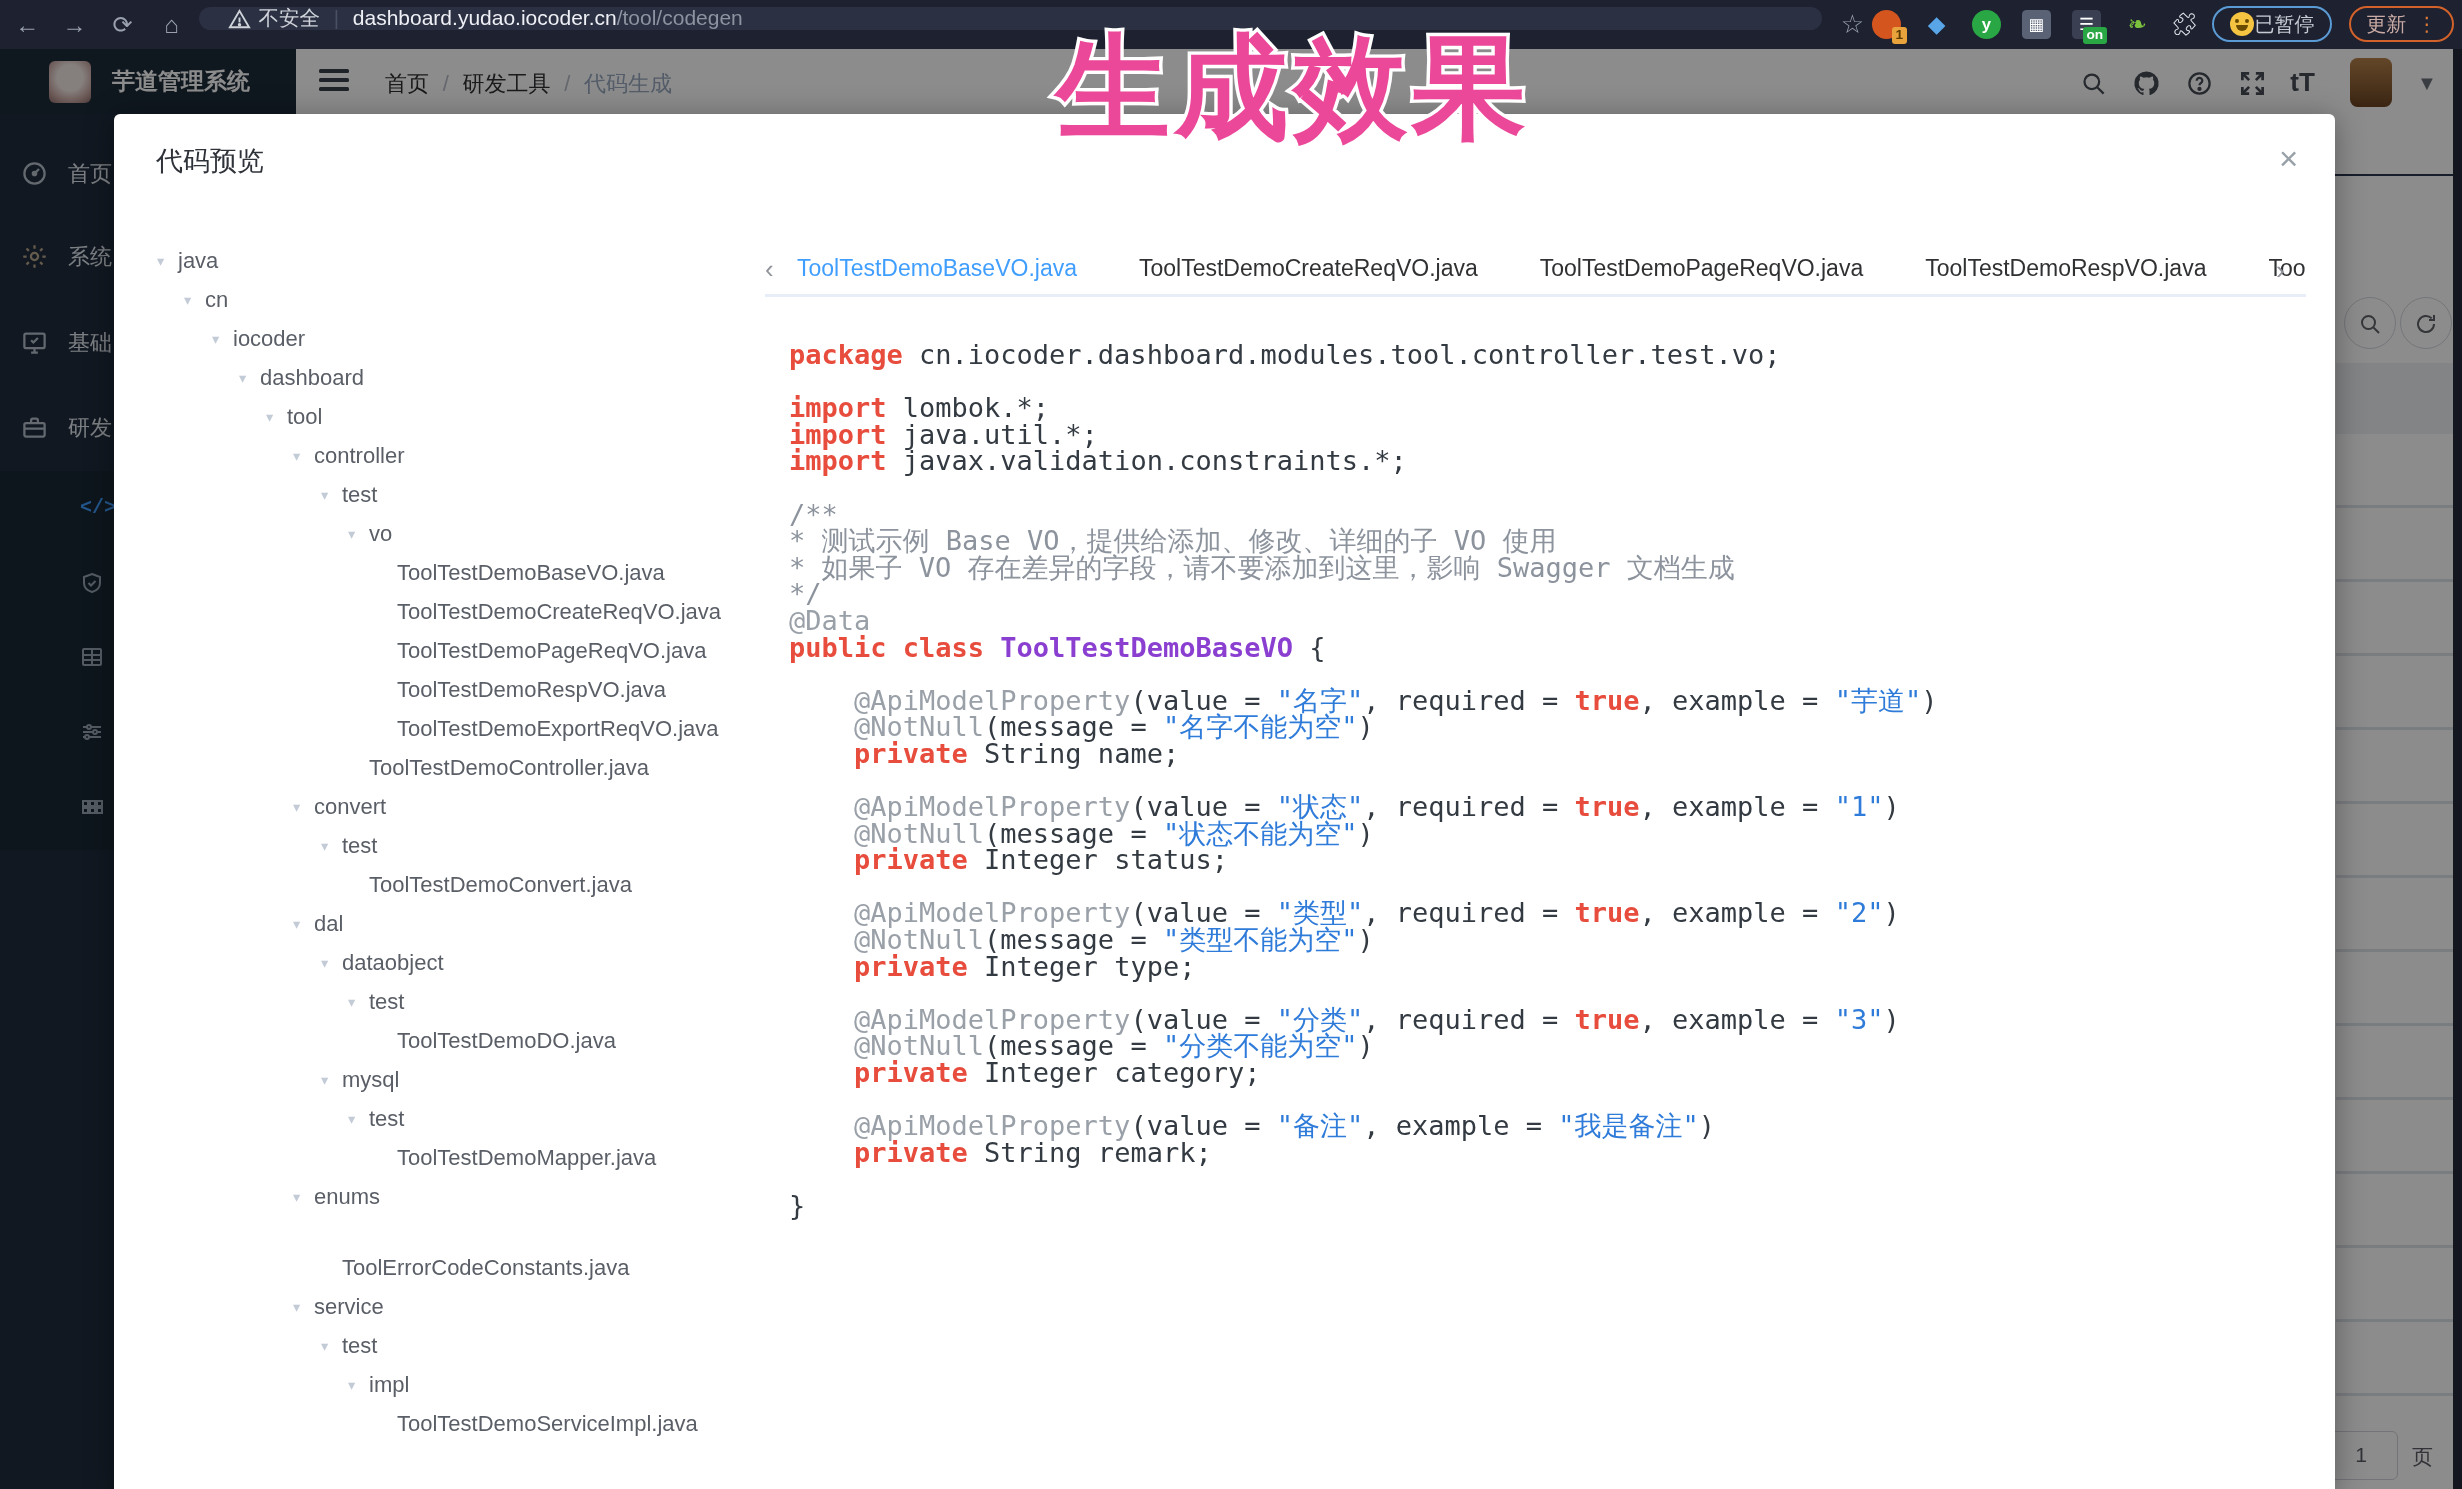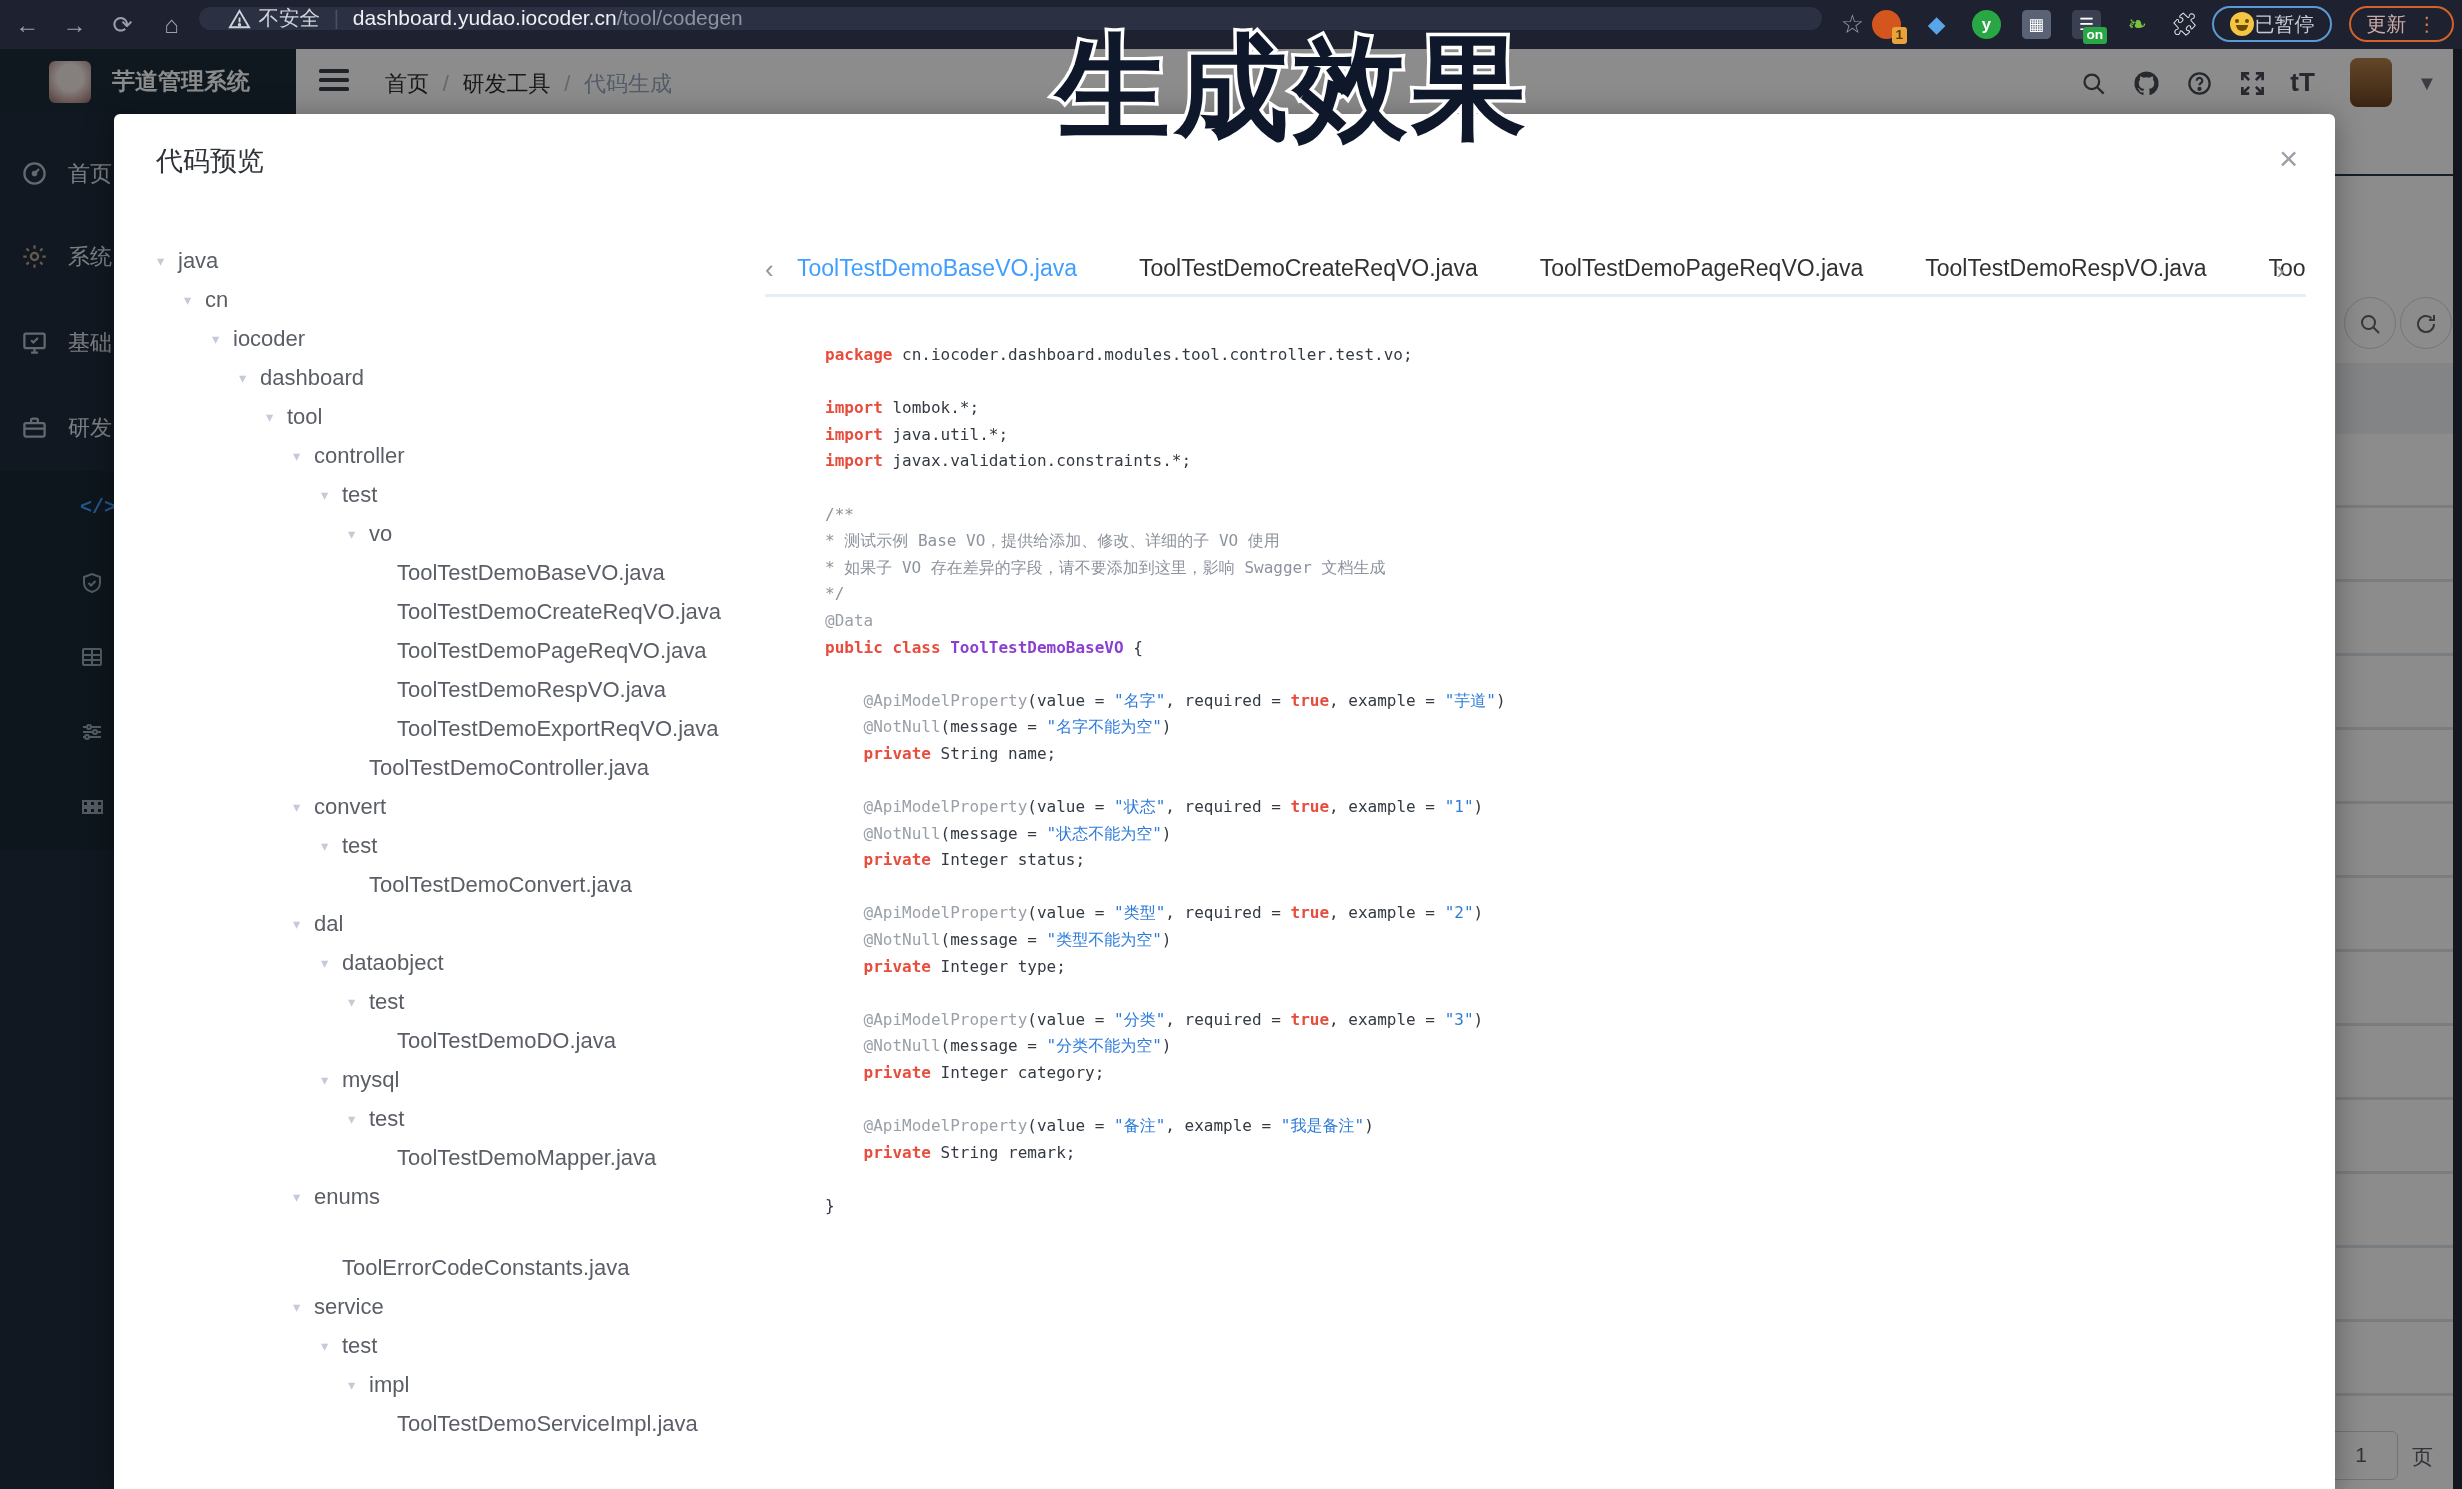--- a/index.html
+++ b/index.html
@@ -104,32 +104,32 @@
   #tabs .arrow { color:#909399; font-size:26px; width:32px; flex:0 0 auto; }
   .tab { font-size:23px; color:#303133; margin-right:62px; position:relative;
     height:53px; line-height:50px; flex:0 0 auto; }
   .tab.active { color:#409eff; }
   .tab.active:after { content:""; position:absolute; left:0; right:0; bottom:-3px;
     height:4.6px; background:#409eff; border-radius:2.3px; }
   #tab-arrow-right { position:absolute; left:2162px; top:141px; color:#909399; font-size:26px; }
 
   
   #code { position:absolute; left:675px; top:228px; width:1532px;
-    font-family:"DejaVu Sans Mono","Liberation Mono",monospace; font-size:16px;margin-left:36px; }
+    font-family:"DejaVu Sans Mono","Liberation Mono",monospace; font-size:27px; }
   .cline { height:26.6px; line-height:26.6px; white-space:pre; }
   .k { color:#e74c3c; font-weight:bold; }
   .a { color:#9aa0a8; }
   .c { color:#8c939d; }
   .s { color:#2f7bd9; }
   .t { color:#8a3fd1; font-weight:bold; }
   .p { color:#333a42; }
 
   
   #annotation { position:absolute; left:1056px; top:12px; z-index:60;
-    font-size:114px; font-weight:bold; color:#0f172a; letter-spacing:4.6px;
+    font-size:114px; font-weight:bold; color:#ec4899; letter-spacing:4.6px;
     -webkit-text-stroke:6.8px #fff; paint-order:stroke fill;
     text-shadow:0 0 1.5px #fff; }
 
   svg { vertical-align:middle; }
 </style>
 </head>
 <body>
 
 <div id="browser-bar">
   <div class="nav-ico" style="left:13.7px;">←</div>

